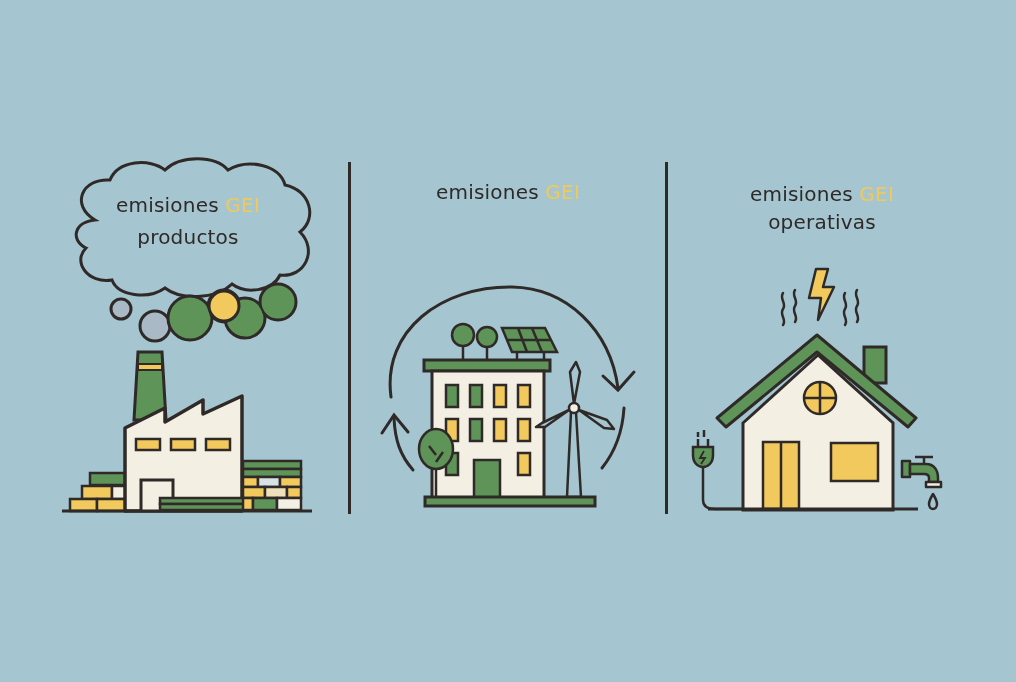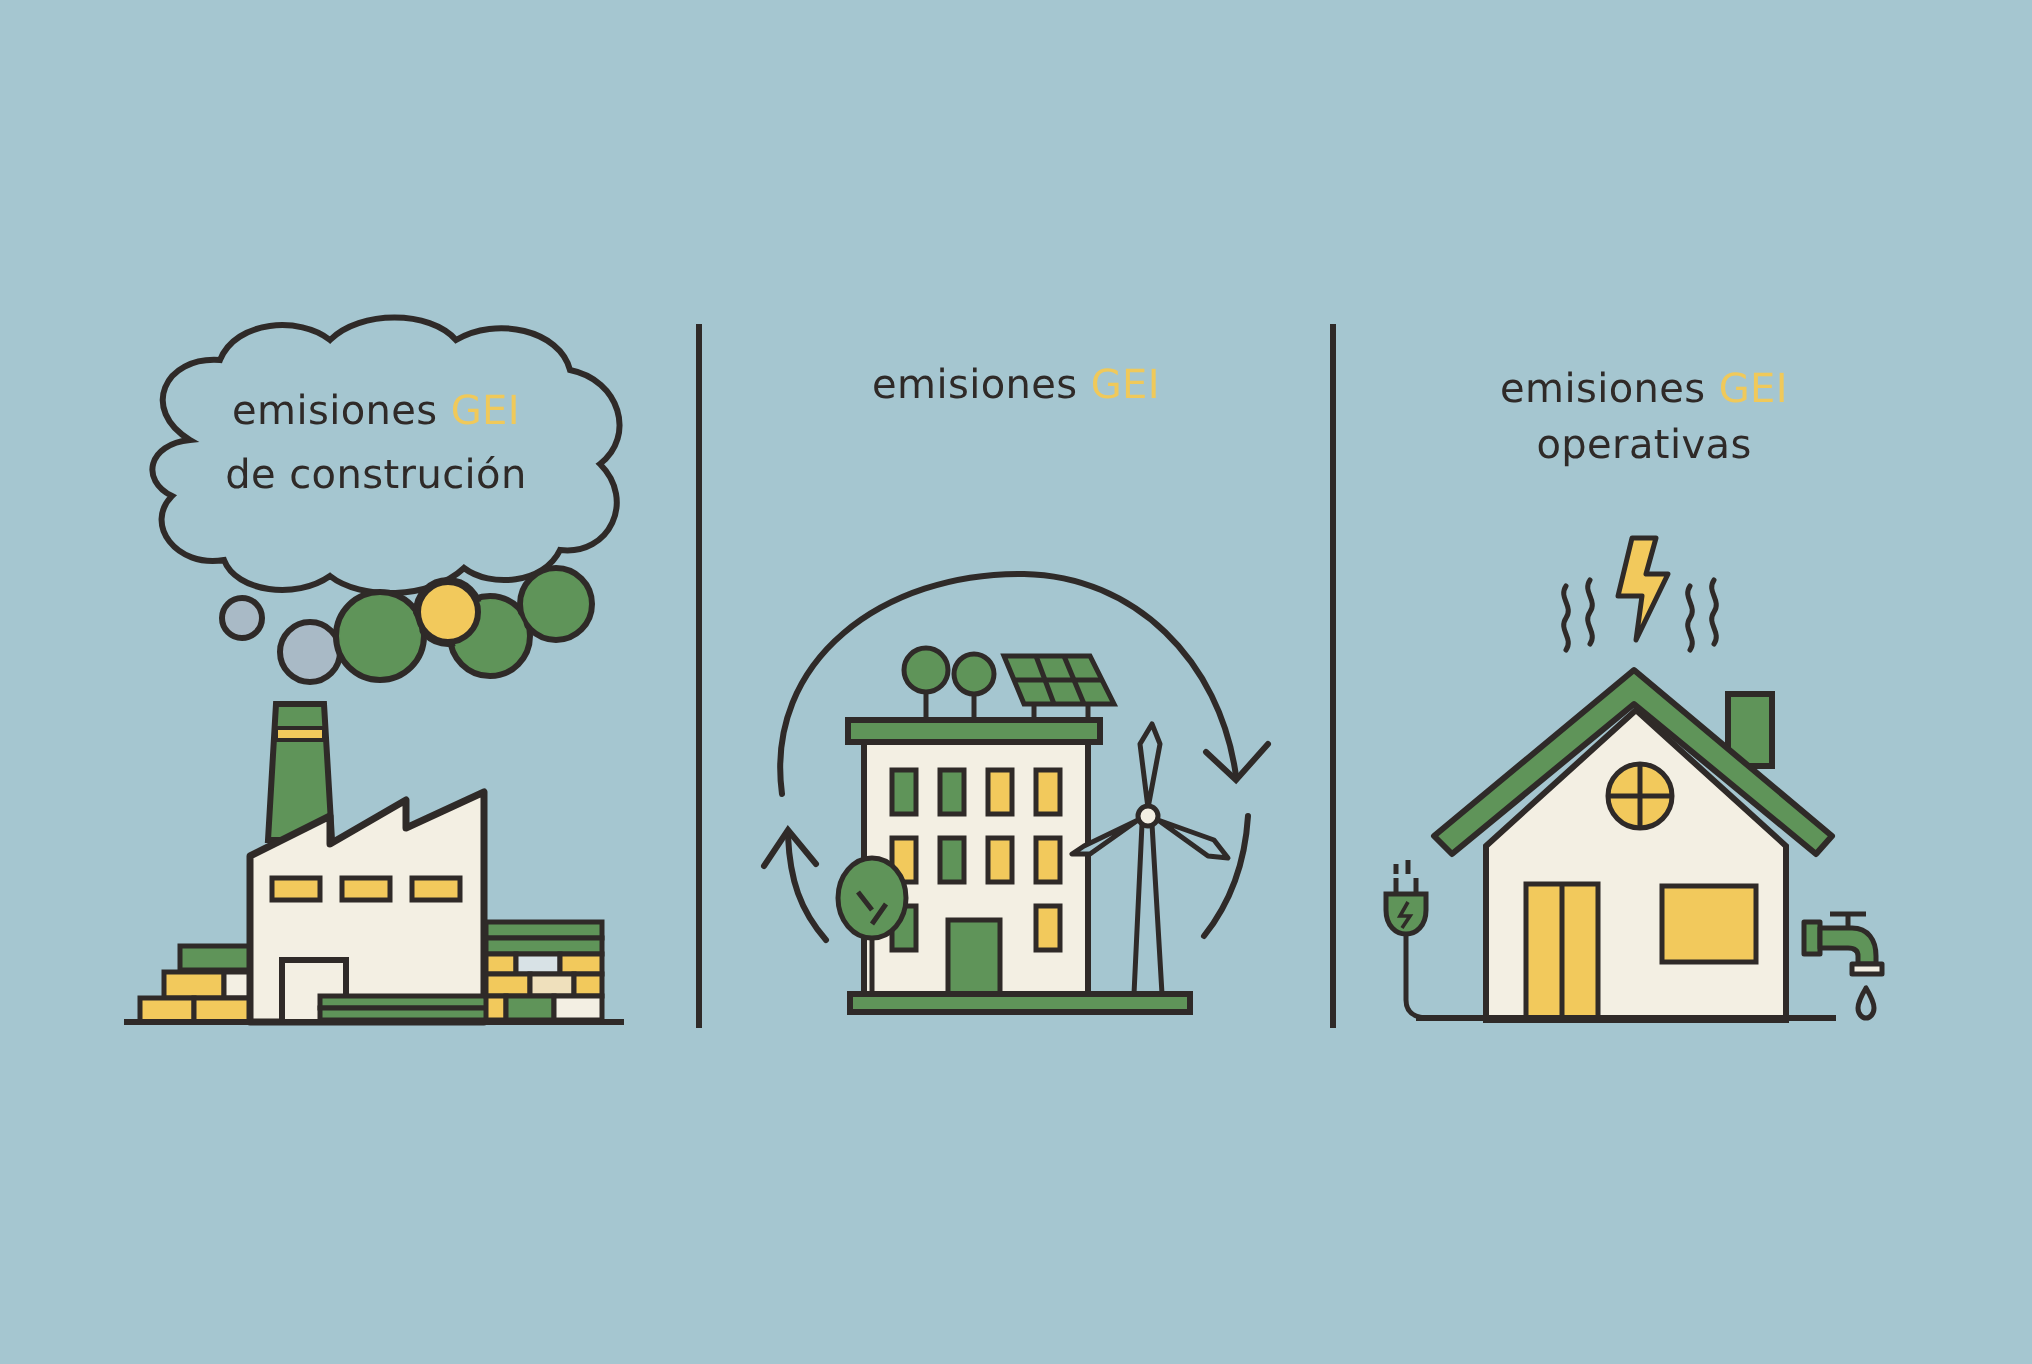--- a/index.html
+++ b/index.html
@@ -100,21 +100,21 @@
       <rect x="243" y="498" width="10" height="12" fill="#f2c95c"></rect>
       <rect x="253" y="498" width="24" height="12" fill="#5f9459"></rect>
       <rect x="277" y="498" width="24" height="12" fill="#f3efe3"></rect>
     </g>
 
     <line x1="62" y1="511" x2="312" y2="511" stroke="#2f2a28" stroke-width="3"></line>
   </svg>
 
   <div class="label" style="left:88px;top:189px;width:200px;line-height:32px;">
     <div><span>emisiones </span><span class="gei">GEI</span></div>
-    <div>de construción</div>
+    <div>productos</div>
   </div>
 </div>
 
 <div class="divider" style="left:348px;"></div>
 
 <div class="panel" style="left:352px;width:312px;">
   <div class="label" style="left:0;top:178px;width:312px;">
     <div><span>emisiones </span><span class="gei">GEI</span></div>
   </div>
 

